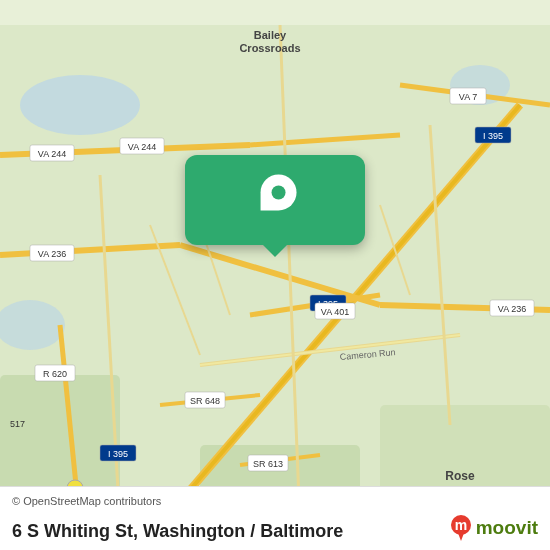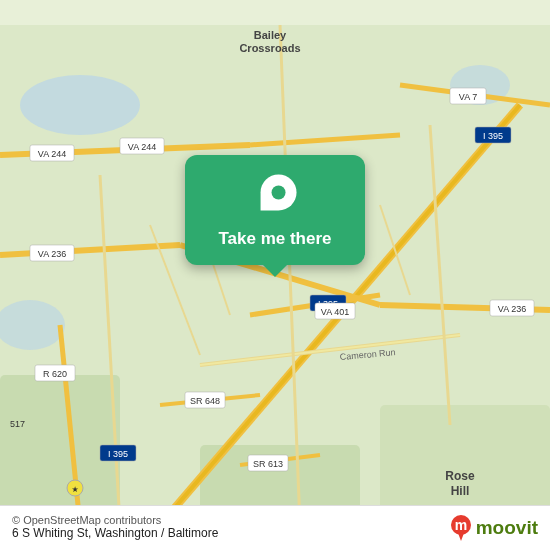--- a/index.html
+++ b/index.html
@@ -21,41 +21,41 @@
 
     
     .bottom-bar {
       position: absolute;
       bottom: 0;
       left: 0;
       width: 100%;
       background: white;
       padding: 8px 12px;
       display: flex;
-      align-items: flex-start;
+      align-items: flex-end;
       justify-content: space-between;
       z-index: 10;
       border-top: 1px solid #ddd;
     }
 
     .bottom-bar-left {
       display: flex;
       flex-direction: column;
     }
 
     .osm-credit {
       font-size: 11px;
       color: #555;
     }
 
     .address-text {
-      font-size: 12px;
+      font-size: 18px;
       color: #222;
-      font-weight: 400;
-      margin-top: 0;
+      font-weight: 700;
+      margin-top: 14px;
     }
 
     .moovit-logo {
       display: flex;
       align-items: center;
       font-size: 20px;
       font-weight: bold;
       color: #e63b2e;
     }
 
@@ -229,21 +229,20 @@
     <text x="460" y="470" text-anchor="middle" font-size="12" fill="#444" font-family="Arial" font-weight="bold">Hill</text>
 
     <circle cx="75" cy="463" r="8" fill="#f0e040" stroke="#aaa" stroke-width="1"></circle>
     <text x="75" y="467" text-anchor="middle" font-size="8" fill="#333">★</text>
   </svg>
 
   <div class="popup-card">
     <div class="pin-wrapper">
       <div class="popup-pin-icon"></div>
     </div>
-    <span class="popup-label">Take me there</span>
   </div>
 
   <div class="bottom-bar">
     <div class="bottom-bar-left">
       <span class="osm-credit">© OpenStreetMap contributors</span>
       <span class="address-text">6 S Whiting St, Washington / Baltimore</span>
     </div>
     <div class="moovit-logo">
 
       <svg width="22" height="28" viewBox="0 0 22 28" style="margin-right:4px;">

